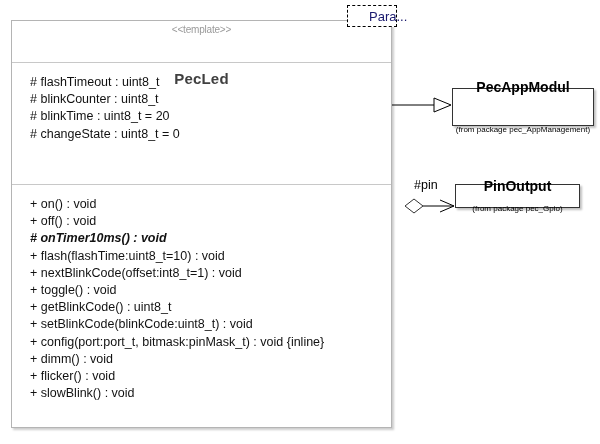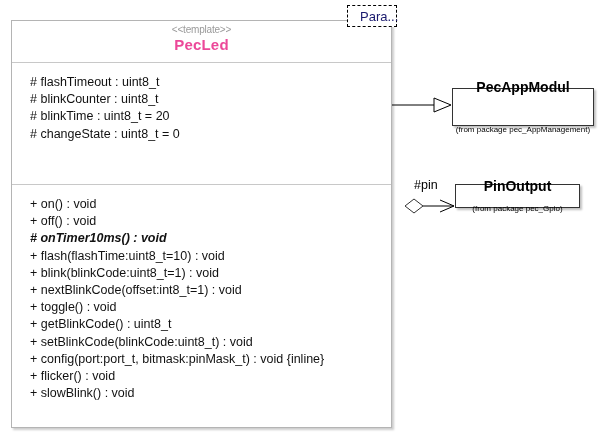--- a/index.html
+++ b/index.html
@@ -33,31 +33,32 @@
   }
   .header-compartment {
     height: 42px;
     border-bottom: 1px solid #c8c8c8;
     box-sizing: border-box;
     display: flex;
     flex-direction: column;
     align-items: center;
     justify-content: flex-start;
     padding-top: 3px;
+    gap: 34px;
   }
   .stereotype {
     font-size: 10px;
     color: #9a9a9a;
     line-height: 12px;
     letter-spacing: -0.2px;
   }
   .class-title {
     font-size: 15px;
     font-weight: bold;
-    color: #ec4899;
+    color: #404040;
     line-height: 17px;
     letter-spacing: 0.2px;
   }
   .attr-compartment {
     height: 122px;
     border-bottom: 1px solid #c8c8c8;
     box-sizing: border-box;
     padding: 11px 0 0 18px;
   }
   .op-compartment {
@@ -81,21 +82,21 @@
     left: 347px;
     top: 5px;
     width: 50px;
     height: 22px;
     border: 1px dashed #000000;
     background: #ffffff;
     box-sizing: border-box;
     display: flex;
     align-items: center;
     justify-content: flex-start;
-    padding-left: 12px;
+    padding-left: 21px;
     font-size: 13px;
     color: #1a1a6e;
   }
 
   
   .ref-box {
     position: absolute;
     background: #ffffff;
     border: 1px solid #333333;
     box-shadow: 2px 2px 2px rgba(0,0,0,0.25);
@@ -182,26 +183,26 @@
       <div class="member"># flashTimeout : uint8_t</div>
       <div class="member"># blinkCounter : uint8_t</div>
       <div class="member"># blinkTime : uint8_t = 20</div>
       <div class="member"># changeState : uint8_t = 0</div>
     </div>
     <div class="op-compartment">
       <div class="member">+ on() : void</div>
       <div class="member">+ off() : void</div>
       <div class="member abstract"># onTimer10ms() : void</div>
       <div class="member">+ flash(flashTime:uint8_t=10) : void</div>
-      <div class="member">+ blink(blinkCode:uint8_t=1) : void</div>
       <div class="member">+ nextBlinkCode(offset:int8_t=1) : void</div>
       <div class="member">+ toggle() : void</div>
       <div class="member">+ getBlinkCode() : uint8_t</div>
       <div class="member">+ setBlinkCode(blinkCode:uint8_t) : void</div>
       <div class="member">+ config(port:port_t, bitmask:pinMask_t) : void {inline}</div>
+      <div class="member">+ dimm() : void</div>
       <div class="member">+ flicker() : void</div>
       <div class="member">+ slowBlink() : void</div>
     </div>
   </div>
 
   <div class="template-params">Para...</div>
 
   <div class="ref-box" id="ref-appmodul">
     <div class="ref-name">PecAppModul</div>
     <div class="ref-package">(from package pec_AppManagement)</div>

